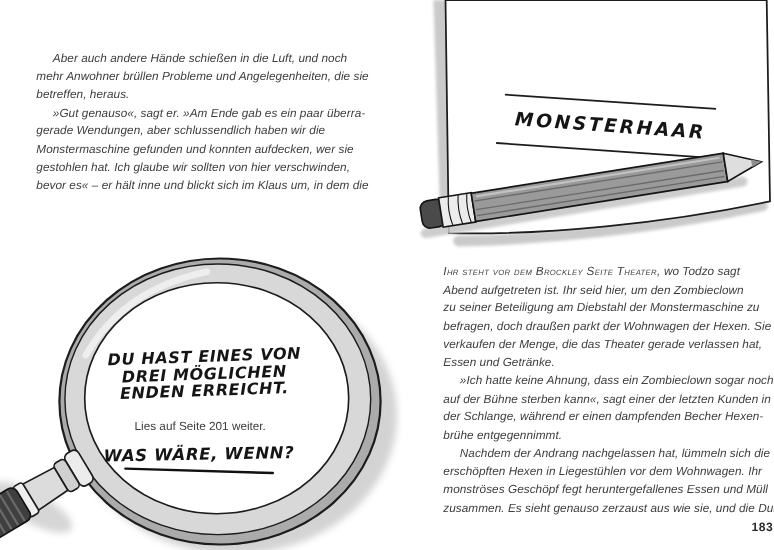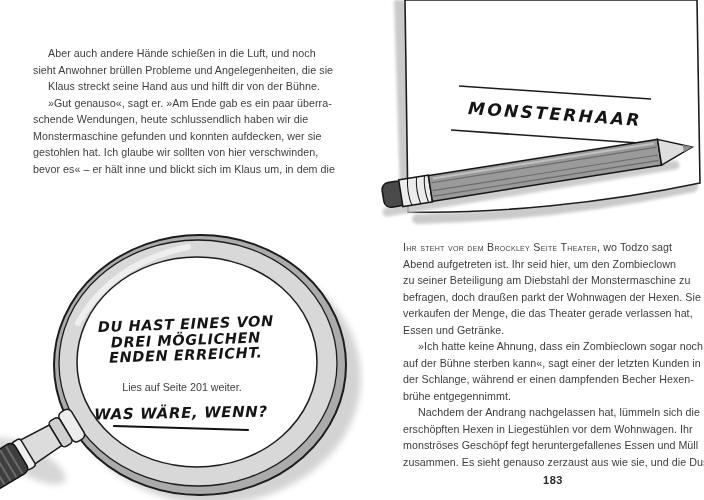--- a/index.html
+++ b/index.html
@@ -3,49 +3,49 @@
 <meta charset="utf-8">
 <style>
   html,body{margin:0;padding:0;}
   body{
     width:704px;height:500px;background:#ffffff;overflow:hidden;position:relative;
     font-family:"Liberation Sans",sans-serif;
   }
   .text-block{position:absolute;color:#3d3d3d;font-size:10.7px;line-height:16.5px;letter-spacing:.05px;}
   .left-text{left:33px;top:45px;}
   .right-text{left:403px;top:239px;}
-  .page-line{white-space:nowrap;}
+  .page-line{white-space:nowrap;font-style:italic;}
   .indent{padding-left:15px;}
   .smallcaps{font-variant:small-caps;letter-spacing:.3px;}
   .page-number{
-    position:absolute;left:403px;top:474px;width:300px;text-align:center;
+    position:absolute;left:403px;top:474px;width:300px;text-align:right;
     font-size:11px;font-weight:bold;color:#2b2b2b;letter-spacing:.5px;
   }
   svg{position:absolute;}
   .magnifier-svg{left:0;top:225px;}
   .paper-svg{left:375px;top:0;}
   .comic-text{
     font-family:"DejaVu Sans",sans-serif;font-weight:bold;font-style:italic;
     fill:#151515;letter-spacing:.6px;
   }
   .note-instruction{font-family:"Liberation Sans",sans-serif;fill:#3d3d3d;}
   .note-title{
     font-family:"DejaVu Sans",sans-serif;font-weight:bold;font-style:italic;
     fill:#151515;letter-spacing:2.4px;
   }
 </style>
 </head>
 <body>
 
 <div class="text-block left-text">
   <div class="page-line indent">Aber auch andere Hände schießen in die Luft, und noch</div>
-  <div class="page-line">sieht Anwohner brüllen Probleme und Angelegenheiten, die sie</div>
-  <div class="page-line indent">Klaus streckt seine Hand aus und hilft dir von der Bühne.</div>
+  <div class="page-line">mehr Anwohner brüllen Probleme und Angelegenheiten, die sie</div>
+  <div class="page-line">betreffen, heraus.</div>
   <div class="page-line indent">»Gut genauso«, sagt er. »Am Ende gab es ein paar überra-</div>
-  <div class="page-line">schende Wendungen, heute schlussendlich haben wir die</div>
+  <div class="page-line">gerade Wendungen, aber schlussendlich haben wir die</div>
   <div class="page-line">Monstermaschine gefunden und konnten aufdecken, wer sie</div>
   <div class="page-line">gestohlen hat. Ich glaube wir sollten von hier verschwinden,</div>
   <div class="page-line">bevor es« – er hält inne und blickt sich im Klaus um, in dem die</div>
 </div>
 
 <svg class="magnifier-svg" width="365" height="275" viewBox="0 0 365 275">
   <defs>
     <filter id="soft" x="-30%" y="-30%" width="160%" height="160%">
         <feGaussianBlur stdDeviation="3.2"></feGaussianBlur>
       </filter>

